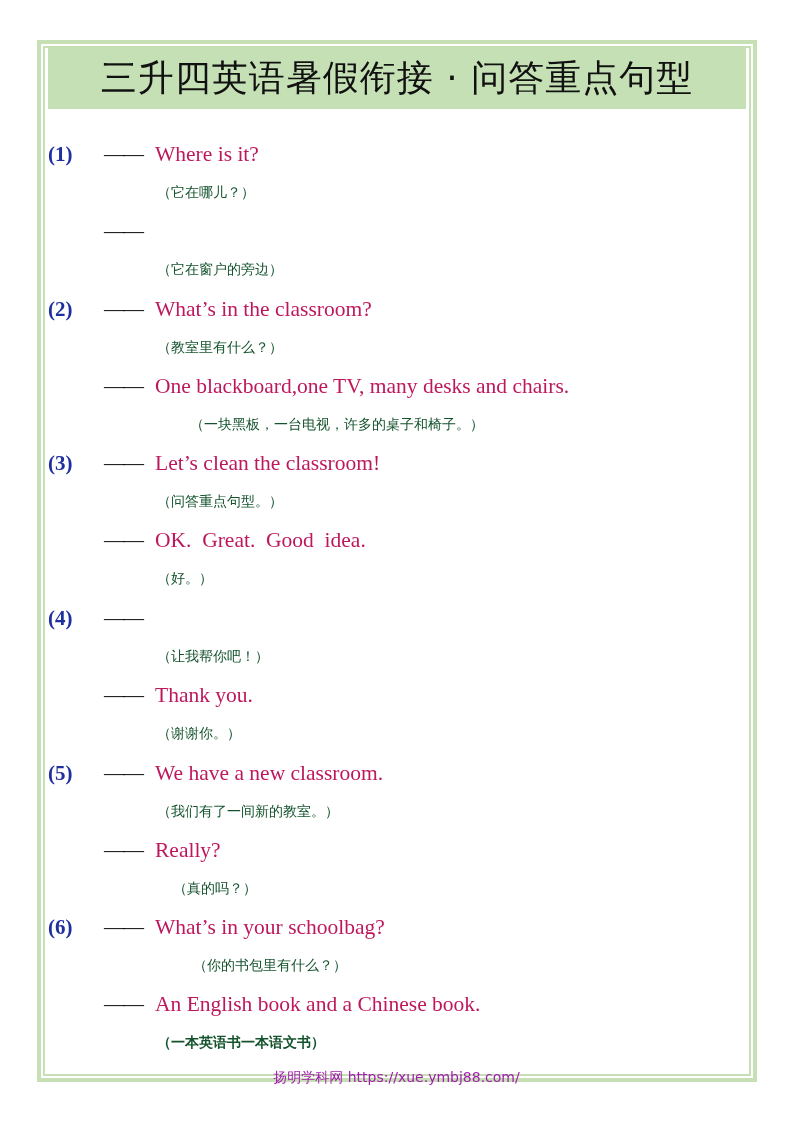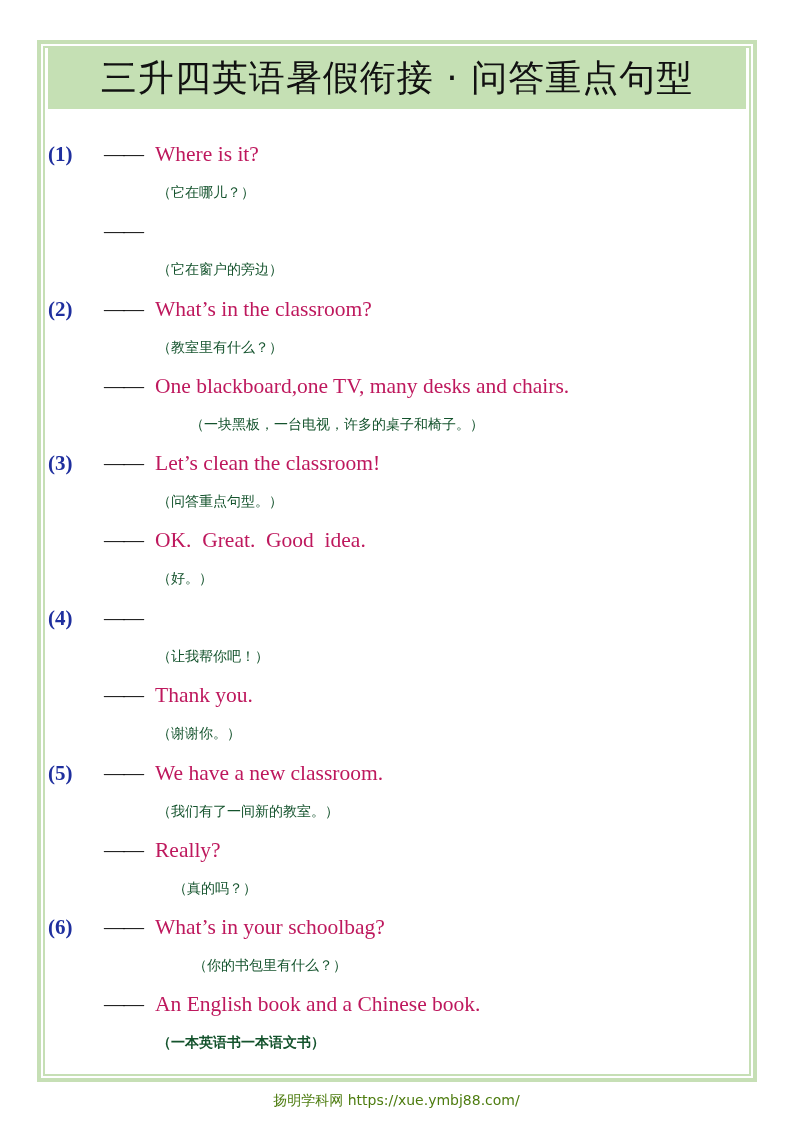--- a/index.html
+++ b/index.html
@@ -92,22 +92,21 @@
     color: #14532d;
   }
   .footer {
     position: absolute;
     left: 0;
     width: 793px;
     top: 1069px;
     text-align: center;
     font-family: "DejaVu Sans", sans-serif;
     font-size: 14px;
-    color: #4d7c0f;
-    margin-top: 23px;
+    color: #a21caf;
   }
   .footer span {
     background: transparent;
   }
 </style>
 </head>
 <body>
 
 <div class="frame-outer"></div>
 <div class="frame-inner"></div>

